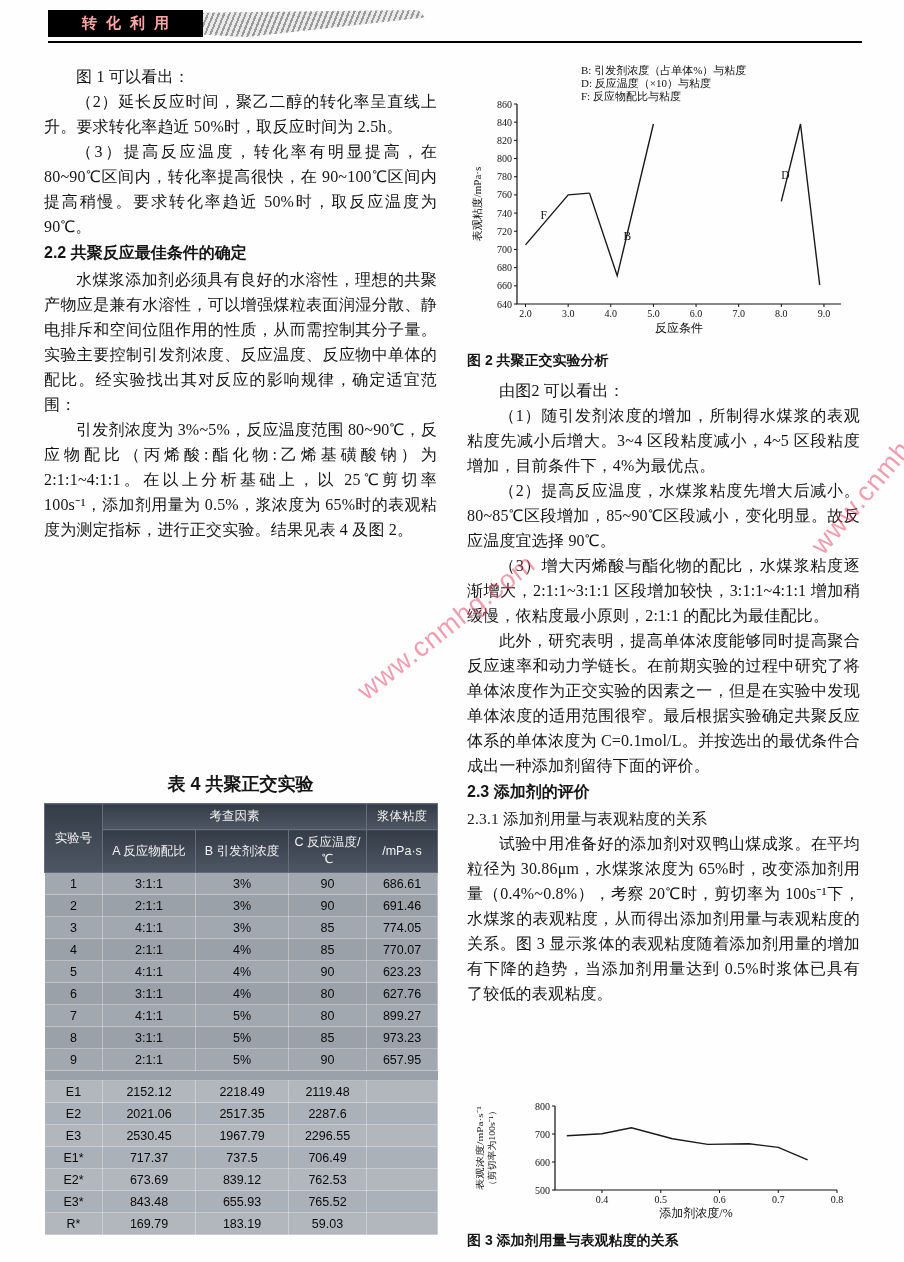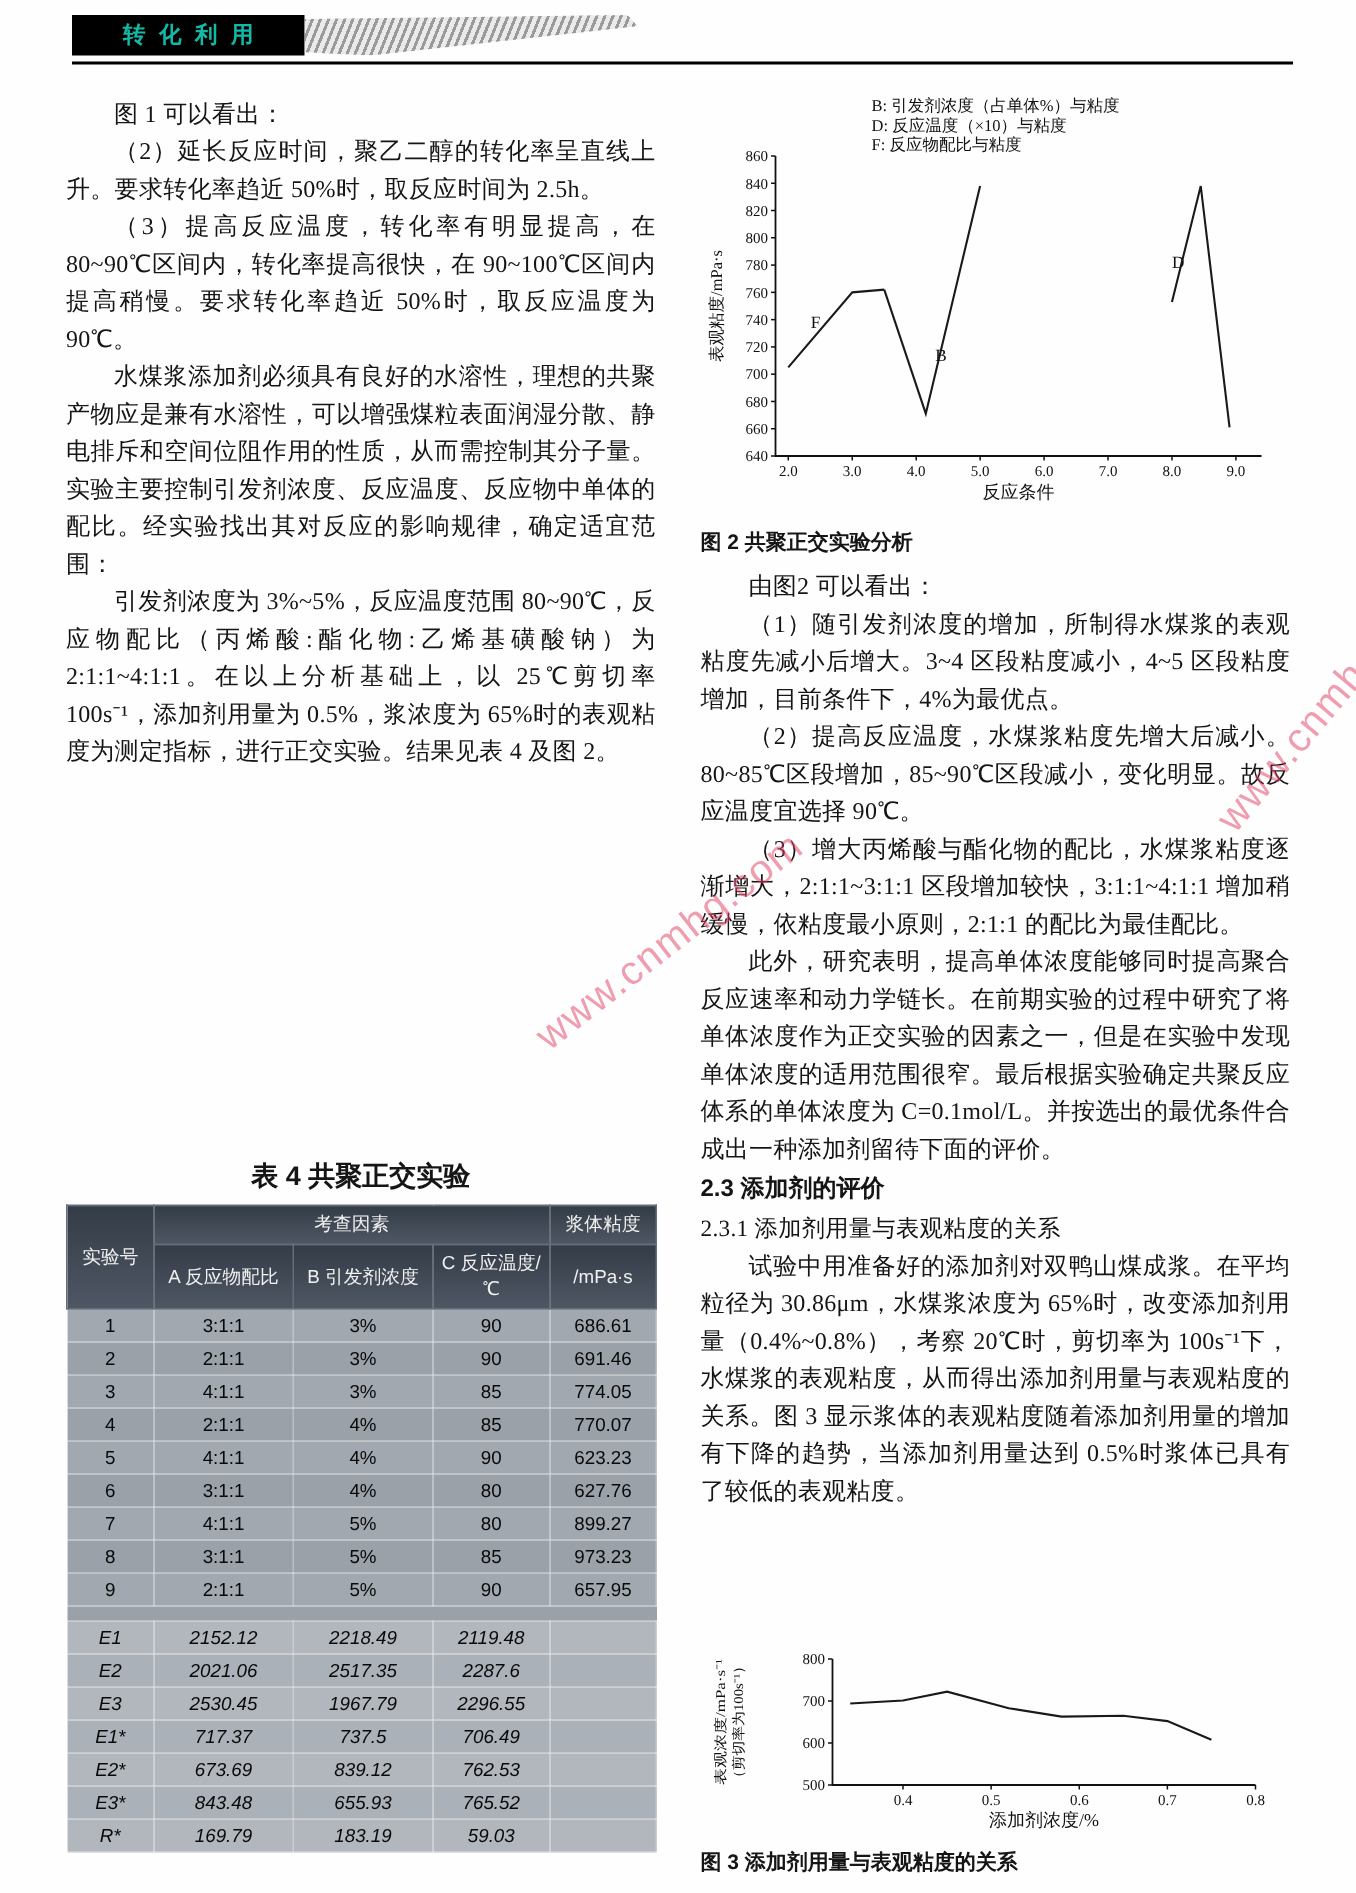--- a/index.html
+++ b/index.html
@@ -4,21 +4,21 @@
 <style>
   html,body{margin:0;padding:0;background:#d9d9d9;}
   .page{
     position:relative; width:904px; height:1262px; margin:0 auto;
     background:#fefefe; overflow:hidden;
     font-family:"Liberation Serif", serif; color:#151515;
   }
   
   .section-tab{
     position:absolute; left:48px; top:10px; width:155px; height:27px;
-    background:#000; color:#14b8a6; display:flex; align-items:center; justify-content:center;
+    background:#000; color:#fca5a5; display:flex; align-items:center; justify-content:center;
     font-family:"Liberation Sans", sans-serif; font-weight:bold; font-size:15px; letter-spacing:9px;
     text-indent:9px;
   }
   .masthead-deco{
     position:absolute; left:203px; top:10px; width:222px; height:27px;
     background:repeating-linear-gradient(112deg,#8f8f8f 0px,#8f8f8f 2px,#e8e8e8 2px,#e8e8e8 5px);
     clip-path:polygon(0% 10%, 97% 0%, 100% 28%, 20% 100%, 0% 92%);
     opacity:.9;
   }
   .masthead-rule{
@@ -61,21 +61,21 @@
     background:linear-gradient(180deg,#333c47,#4e5763);
     color:#f1f1f1; font-weight:500; padding:4px 2px;
     border:1px solid #646d79; text-align:center;
   }
   .t4 td{
     text-align:center; padding:3.5px 2px; color:#090909;
     border:1px solid rgba(255,255,255,.32); background:#a2a8b0;
   }
   .t4 tbody tr:nth-child(even) td{ background:#9aa1a9; }
   .t4 tr.gap td{ background:#fefefe; border:none; height:9px; padding:0; }
-  .t4 tr.sum td{ background:#b2b7bd;font-style:italic; }
+  .t4 tr.sum td{ background:#b2b7bd; }
   .t4 tr.sum:nth-child(even) td{ background:#abb1b8; }
   
   .chart-block{ margin:0 0 8px 0; }
   .fig-caption{
     text-align:left; font-family:"Liberation Sans", sans-serif;
     font-weight:700; font-size:14px; margin-top:2px;
   }
   svg text{ font-family:"Liberation Serif", serif; fill:#111; }
   .chart3-block{ position:absolute; top:1036px; left:0; right:0; }
 </style>
@@ -90,20 +90,21 @@
   <div class="masthead-deco"></div>
   <div class="masthead-rule"></div>
 
   <div class="watermark wm1">www.cnmhg.com</div>
   <div class="watermark wm2">www.cnmhg.com</div>
 
   <div class="col col-left">
     <p class="body-p">图 1 可以看出：</p>
     <p class="body-p">（2）延长反应时间，聚乙二醇的转化率呈直线上升。要求转化率趋近 50%时，取反应时间为 2.5h。</p>
     <p class="body-p">（3）提高反应温度，转化率有明显提高，在 80~90℃区间内，转化率提高很快，在 90~100℃区间内提高稍慢。要求转化率趋近 50%时，取反应温度为 90℃。</p>
+    <h3 class="h-bold">2.2 共聚反应最佳条件的确定</h3>
     <p class="body-p">水煤浆添加剂必须具有良好的水溶性，理想的共聚产物应是兼有水溶性，可以增强煤粒表面润湿分散、静电排斥和空间位阻作用的性质，从而需控制其分子量。实验主要控制引发剂浓度、反应温度、反应物中单体的配比。经实验找出其对反应的影响规律，确定适宜范围：</p>
     <p class="body-p">引发剂浓度为 3%~5%，反应温度范围 80~90℃，反应物配比（丙烯酸:酯化物:乙烯基磺酸钠）为 2:1:1~4:1:1。在以上分析基础上，以 25℃剪切率 100s⁻¹，添加剂用量为 0.5%，浆浓度为 65%时的表观粘度为测定指标，进行正交实验。结果见表 4 及图 2。</p>
 
     <div class="table-block">
       <div class="tbl-caption">表 4  共聚正交实验</div>
       <table class="t4">
         <colgroup>
           <col style="width:58px">
             <col style="width:93px">
             <col style="width:93px">

